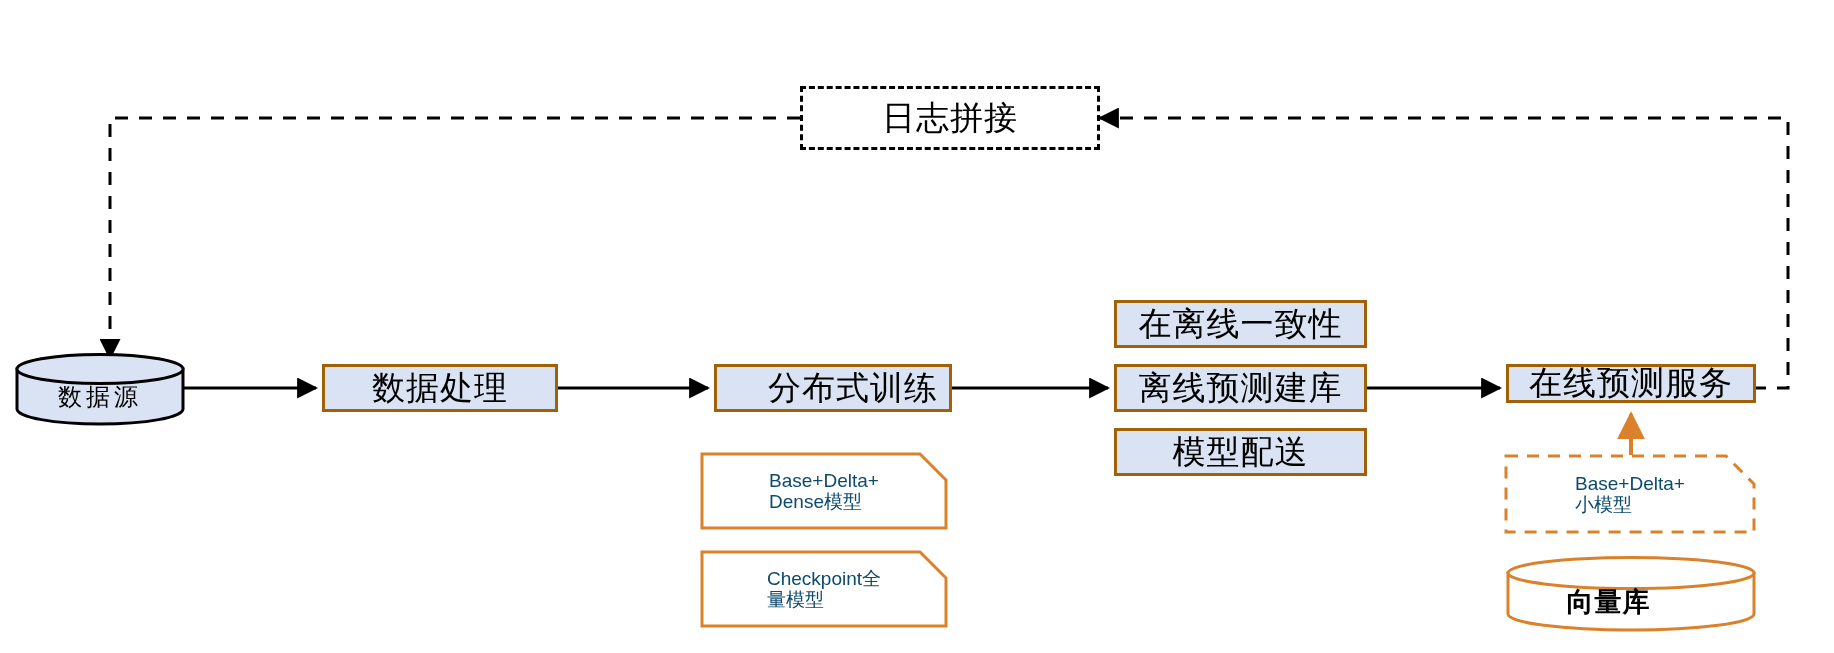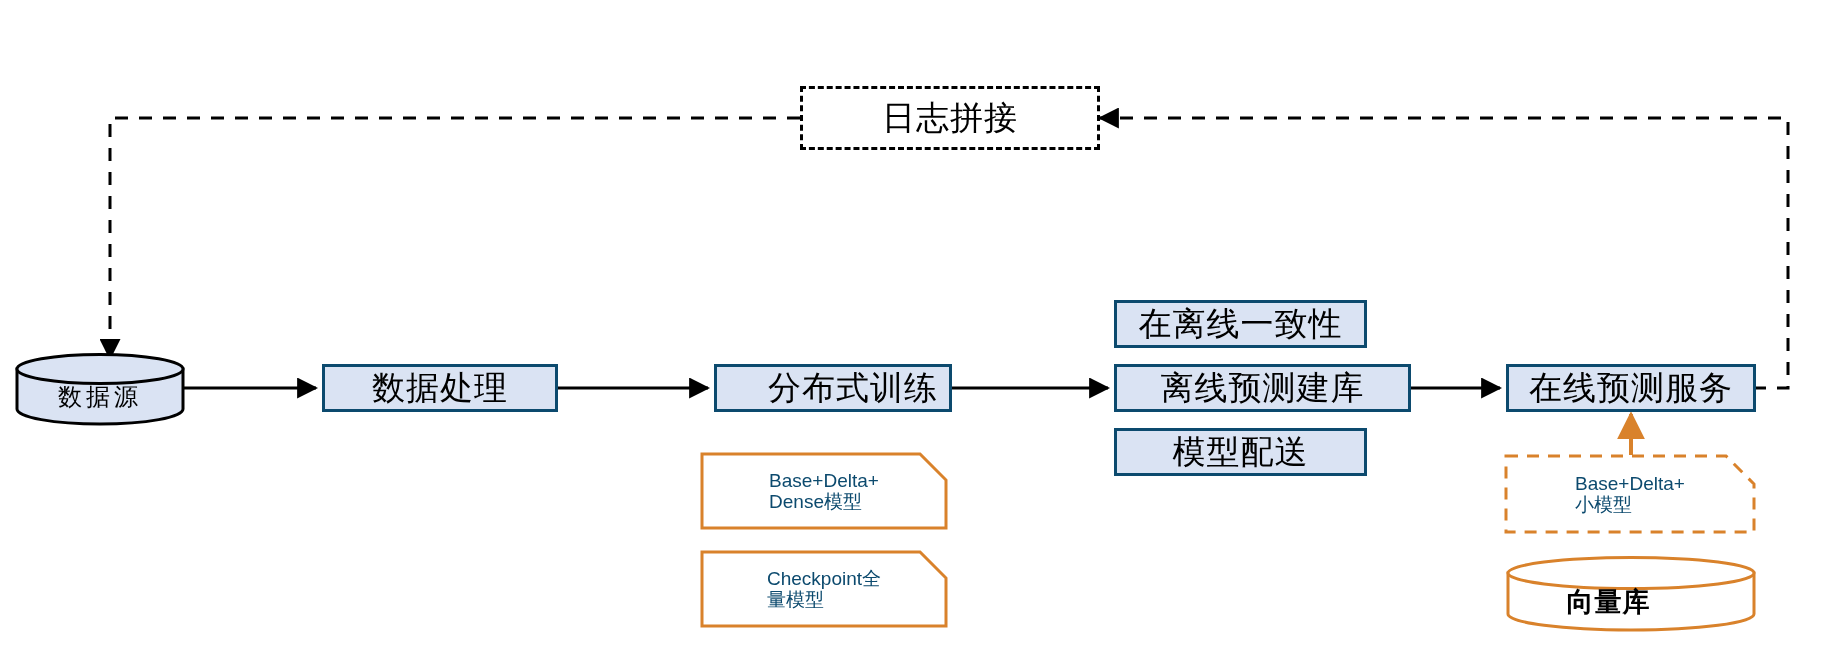--- a/index.html
+++ b/index.html
@@ -29,21 +29,21 @@
     position: absolute;
     box-sizing: border-box;
     display: flex;
     align-items: center;
     justify-content: center;
     line-height: 1.12;
     color: #000000;
   }
   .box-blue {
     background: #dae3f3;
-    border: 3px solid #0c4a6e;
+    border: 3px solid #a16207;
     font-size: 33px;
     letter-spacing: 1px;
   }
   .box-dashed-black {
     background: #ffffff;
     border: 3px dashed #000000;
     font-size: 33px;
     letter-spacing: 1px;
   }
   .note-orange,
@@ -137,29 +137,29 @@
   </div>
 
   <div class="node box-blue" style="left:714px; top:364px; width:238px; height:48px;padding-left:40px;">
     <span>分布式训练</span>
   </div>
 
   <div class="node box-blue" style="left:1114px; top:300px; width:253px; height:48px;">
     <span>在离线一致性</span>
   </div>
 
-  <div class="node box-blue" style="left:1114px; top:364px; width:297px; height:48px;">
+  <div class="node box-blue" style="left:1114px; top:364px; width:253px; height:48px;">
     <span>离线预测建库</span>
   </div>
 
   <div class="node box-blue" style="left:1114px; top:428px; width:253px; height:48px;">
     <span>模型配送</span>
   </div>
 
-  <div class="node box-blue" style="left:1506px; top:364px; width:250px; height:48px;">
+  <div class="node box-blue" style="left:1506px; top:364px; width:250px; height:39px;">
     <span>在线预测服务</span>
   </div>
 
   <svg class="shape-svg" style="left:700px; top:452px; width:248px; height:78px;" viewBox="0 0 248 78">
     <path d="M 2 2 L 220 2 L 246 28 L 246 76 L 2 76 Z" fill="#ffffff" stroke="#d9822b" stroke-width="3"></path>
   </svg>
   <div class="node note-orange" style="left:700px; top:452px; width:248px; height:78px;">
     <span class="note-inner">Base+Delta+
 Dense模型</span>
   </div>

